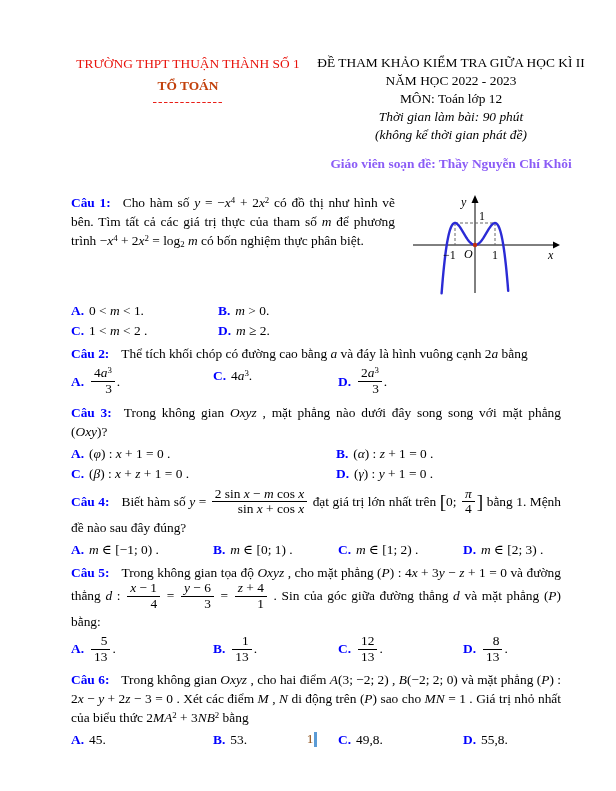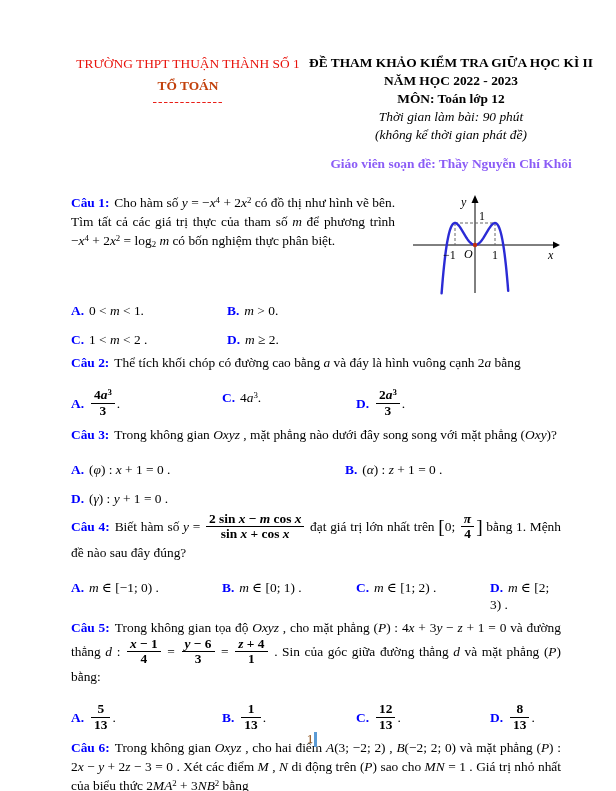--- a/index.html
+++ b/index.html
@@ -7,42 +7,42 @@
     width:616px;height:791px;background:#ffffff;position:relative;overflow:hidden;
     font-family:"Liberation Serif","DejaVu Serif",serif;font-size:13.4px;color:#000;padding-left:8px;
   }
   
   .header{display:flex;padding:54px 28px 0 62px;}
   .h-left{width:236px;text-align:center;line-height:1.5;}
   .school{color:#e8130c;}
   .dept{color:#c2410c;font-weight:bold;margin-top:2px;}
   .hdiv{color:#e8130c;letter-spacing:1px;line-height:0.8;}
   .h-right{flex:1;text-align:center;line-height:1.35;}
-  .t-bold{font-weight:bold;}
+  .t-bold{font-weight:normal;}
   .t-ital{font-style:italic;}
   .author{color:#8b5cf6;font-weight:bold;margin-top:11px;}
   
   .content{padding:19px 63px 0 63px;}
   .q{margin-bottom:5px;}
   .q.clear{clear:both;}
   .qp{margin:0;text-align:justify;line-height:1.42;}
-  .qlabel{color:#0000ff;font-weight:bold;margin-right:5px;}
-  .opts{display:grid;margin-top:14px;gap:9px;}
+  .qlabel{color:#0000ff;font-weight:bold;margin-right:12px;}
+  .opts{display:grid;margin-top:1px;}
   .g4{grid-template-columns:142px 125px 125px 1fr;}
   .g2{grid-template-columns:265px 1fr;font-family:Liberation Serif, serif;}
   .g2n{grid-template-columns:147px 1fr;width:330px;}
   .opt{padding-top:3px;line-height:1.3;}
   .letter{color:#0000ff;font-weight:bold;margin-right:5px;}
   
   .sg-t{}
   .sg-v{font-style:italic;}
   .sg-sup{font-size:0.66em;vertical-align:0.5em;}
   .sg-sub{font-size:0.66em;vertical-align:-0.25em;}
   .sg-big{font-size:1.45em;vertical-align:-0.12em;line-height:1;}
-  .frac{display:inline-block;text-align:center;vertical-align:middle;line-height:1.08;margin:0 2px;position:relative;top:-1px;font-weight:bold;}
+  .frac{display:inline-block;text-align:right;vertical-align:middle;line-height:1.08;margin:0 2px;position:relative;top:-1px;}
   .fnum{display:block;padding:0 3px;border-bottom:1px solid #000;}
   .fden{display:block;padding:0 3px;}
   
   .fig{float:right;width:158px;height:104px;margin:0 0 2px 8px;}
   .fig text{font-family:"Liberation Serif","DejaVu Serif",serif;font-size:12px;}
   .fig .ital{font-style:italic;}
   
   .footer{position:absolute;top:731px;left:0;width:100%;text-align:center;}
   .pagenum{display:inline-block;color:#8a4a10;border-right:3px solid #5b9bd5;padding-right:1px;line-height:1.1;}
 </style>
@@ -109,20 +109,21 @@
         </div>
     </div>
 
     <div class="q">
       <p class="qp">
         <span class="qlabel">Câu 3:</span><span><span class="sg-t">Trong không gian </span><span class="sg-v">Oxyz</span><span class="sg-t"> , mặt phẳng nào dưới đây song song với mặt phẳng (</span><span class="sg-v">Oxy</span><span class="sg-t">)?</span></span>
       </p>
       <div class="opts g2">
           <div class="opt"><span class="letter">A.</span><span><span class="sg-t">(</span><span class="sg-v">φ</span><span class="sg-t">) : </span><span class="sg-v">x</span><span class="sg-t"> + 1 = 0 .</span></span></div>
           <div class="opt"><span class="letter">B.</span><span><span class="sg-t">(</span><span class="sg-v">α</span><span class="sg-t">) : </span><span class="sg-v">z</span><span class="sg-t"> + 1 = 0 .</span></span></div>
+          <div class="opt"><span class="letter">C.</span><span><span class="sg-t">(</span><span class="sg-v">β</span><span class="sg-t">) : </span><span class="sg-v">x</span><span class="sg-t"> + </span><span class="sg-v">z</span><span class="sg-t"> + 1 = 0 .</span></span></div>
           <div class="opt"><span class="letter">D.</span><span><span class="sg-t">(</span><span class="sg-v">γ</span><span class="sg-t">) : </span><span class="sg-v">y</span><span class="sg-t"> + 1 = 0 .</span></span></div>
         </div>
     </div>
 
     <div class="q">
       <p class="qp">
         <span class="qlabel">Câu 4:</span><span><span class="sg-t">Biết hàm số </span><span class="sg-v">y</span><span class="sg-t"> = </span><span class="frac"><span class="fnum"><span class="sg-t">2 sin </span><span class="sg-v">x</span><span class="sg-t"> − </span><span class="sg-v">m</span><span class="sg-t"> cos </span><span class="sg-v">x</span></span><span class="fden"><span class="sg-t">sin </span><span class="sg-v">x</span><span class="sg-t"> + cos </span><span class="sg-v">x</span></span></span><span class="sg-t"> đạt giá trị lớn nhất trên </span><span class="sg-big">[</span><span class="sg-t">0; </span><span class="frac"><span class="fnum"><span class="sg-v">π</span></span><span class="fden"><span class="sg-t">4</span></span></span><span class="sg-big">]</span><span class="sg-t"> bằng 1. Mệnh đề nào sau đây đúng?</span></span>
       </p>
       <div class="opts g4">
           <div class="opt"><span class="letter">A.</span><span><span class="sg-v">m</span><span class="sg-t"> ∈ [−1; 0) .</span></span></div>

